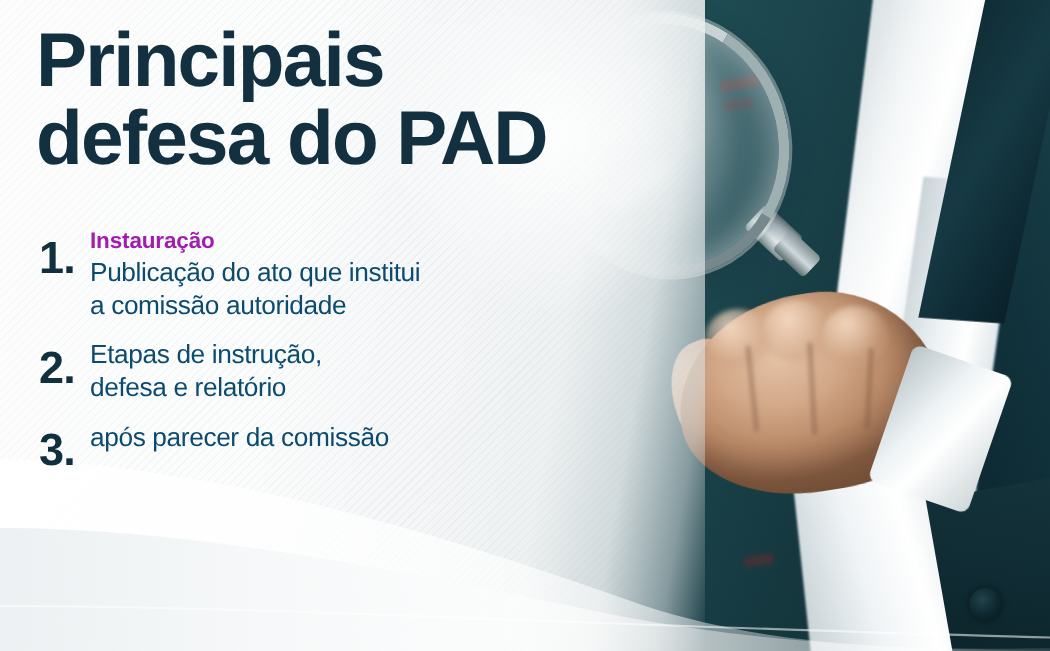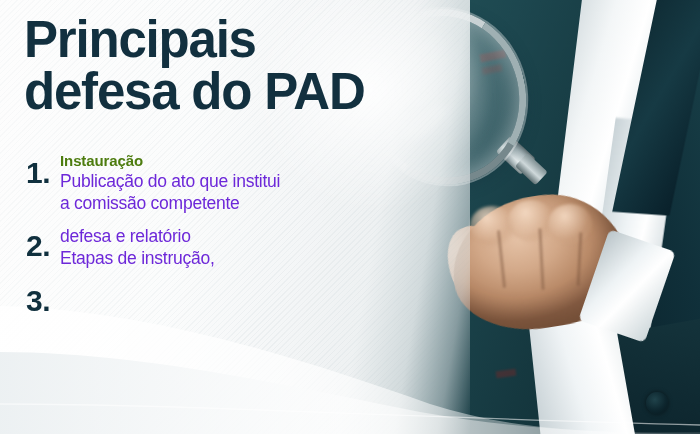--- a/index.html
+++ b/index.html
@@ -199,25 +199,25 @@
 
   .steps{position:absolute;left:26px;top:152px;width:420px;}
   .step{position:relative;margin-bottom:11px;}
   .num{
     position:absolute;left:0;top:6px;width:30px;
     font-size:30px;font-weight:bold;color:#10303e;line-height:30px;
     letter-spacing:-0.5px;
   }
   .step-body{margin-left:34px;}
   .step-head{
-    font-size:15px;font-weight:bold;color:#4d7c0f;line-height:17px;
+    font-size:15px;font-weight:bold;color:#a21caf;line-height:17px;
     letter-spacing:-0.1px;
   }
   .step-desc{
-    font-size:17.5px;color:#6d28d9;line-height:22px;letter-spacing:-0.25px;
+    font-size:17.5px;color:#0c4a6e;line-height:22px;letter-spacing:-0.25px;
     margin-top:1px;
   }
   .step-desc span{display:block;}
 </style>
 </head>
 <body>
 
 <div id="card">
 
   <div class="photo">
@@ -285,39 +285,40 @@
     </div>
 
     <div class="steps">
 
       <div class="step">
         <div class="num">1.</div>
         <div class="step-body">
           <div class="step-head">Instauração</div>
           <div class="step-desc">
             <span>Publicação do ato que institui</span>
-            <span>a comissão competente</span>
+            <span>a comissão autoridade</span>
           </div>
         </div>
       </div>
 
       <div class="step">
         <div class="num">2.</div>
         <div class="step-body">
           <div class="step-desc">
+            <span>Etapas de instrução,</span>
             <span>defesa e relatório</span>
-            <span>Etapas de instrução,</span>
           </div>
         </div>
       </div>
 
       <div class="step">
         <div class="num">3.</div>
         <div class="step-body">
           <div class="step-desc">
+            <span>após parecer da comissão</span>
           </div>
         </div>
       </div>
 
     </div>
   </div>
 
 </div>
 
 </body></html>

